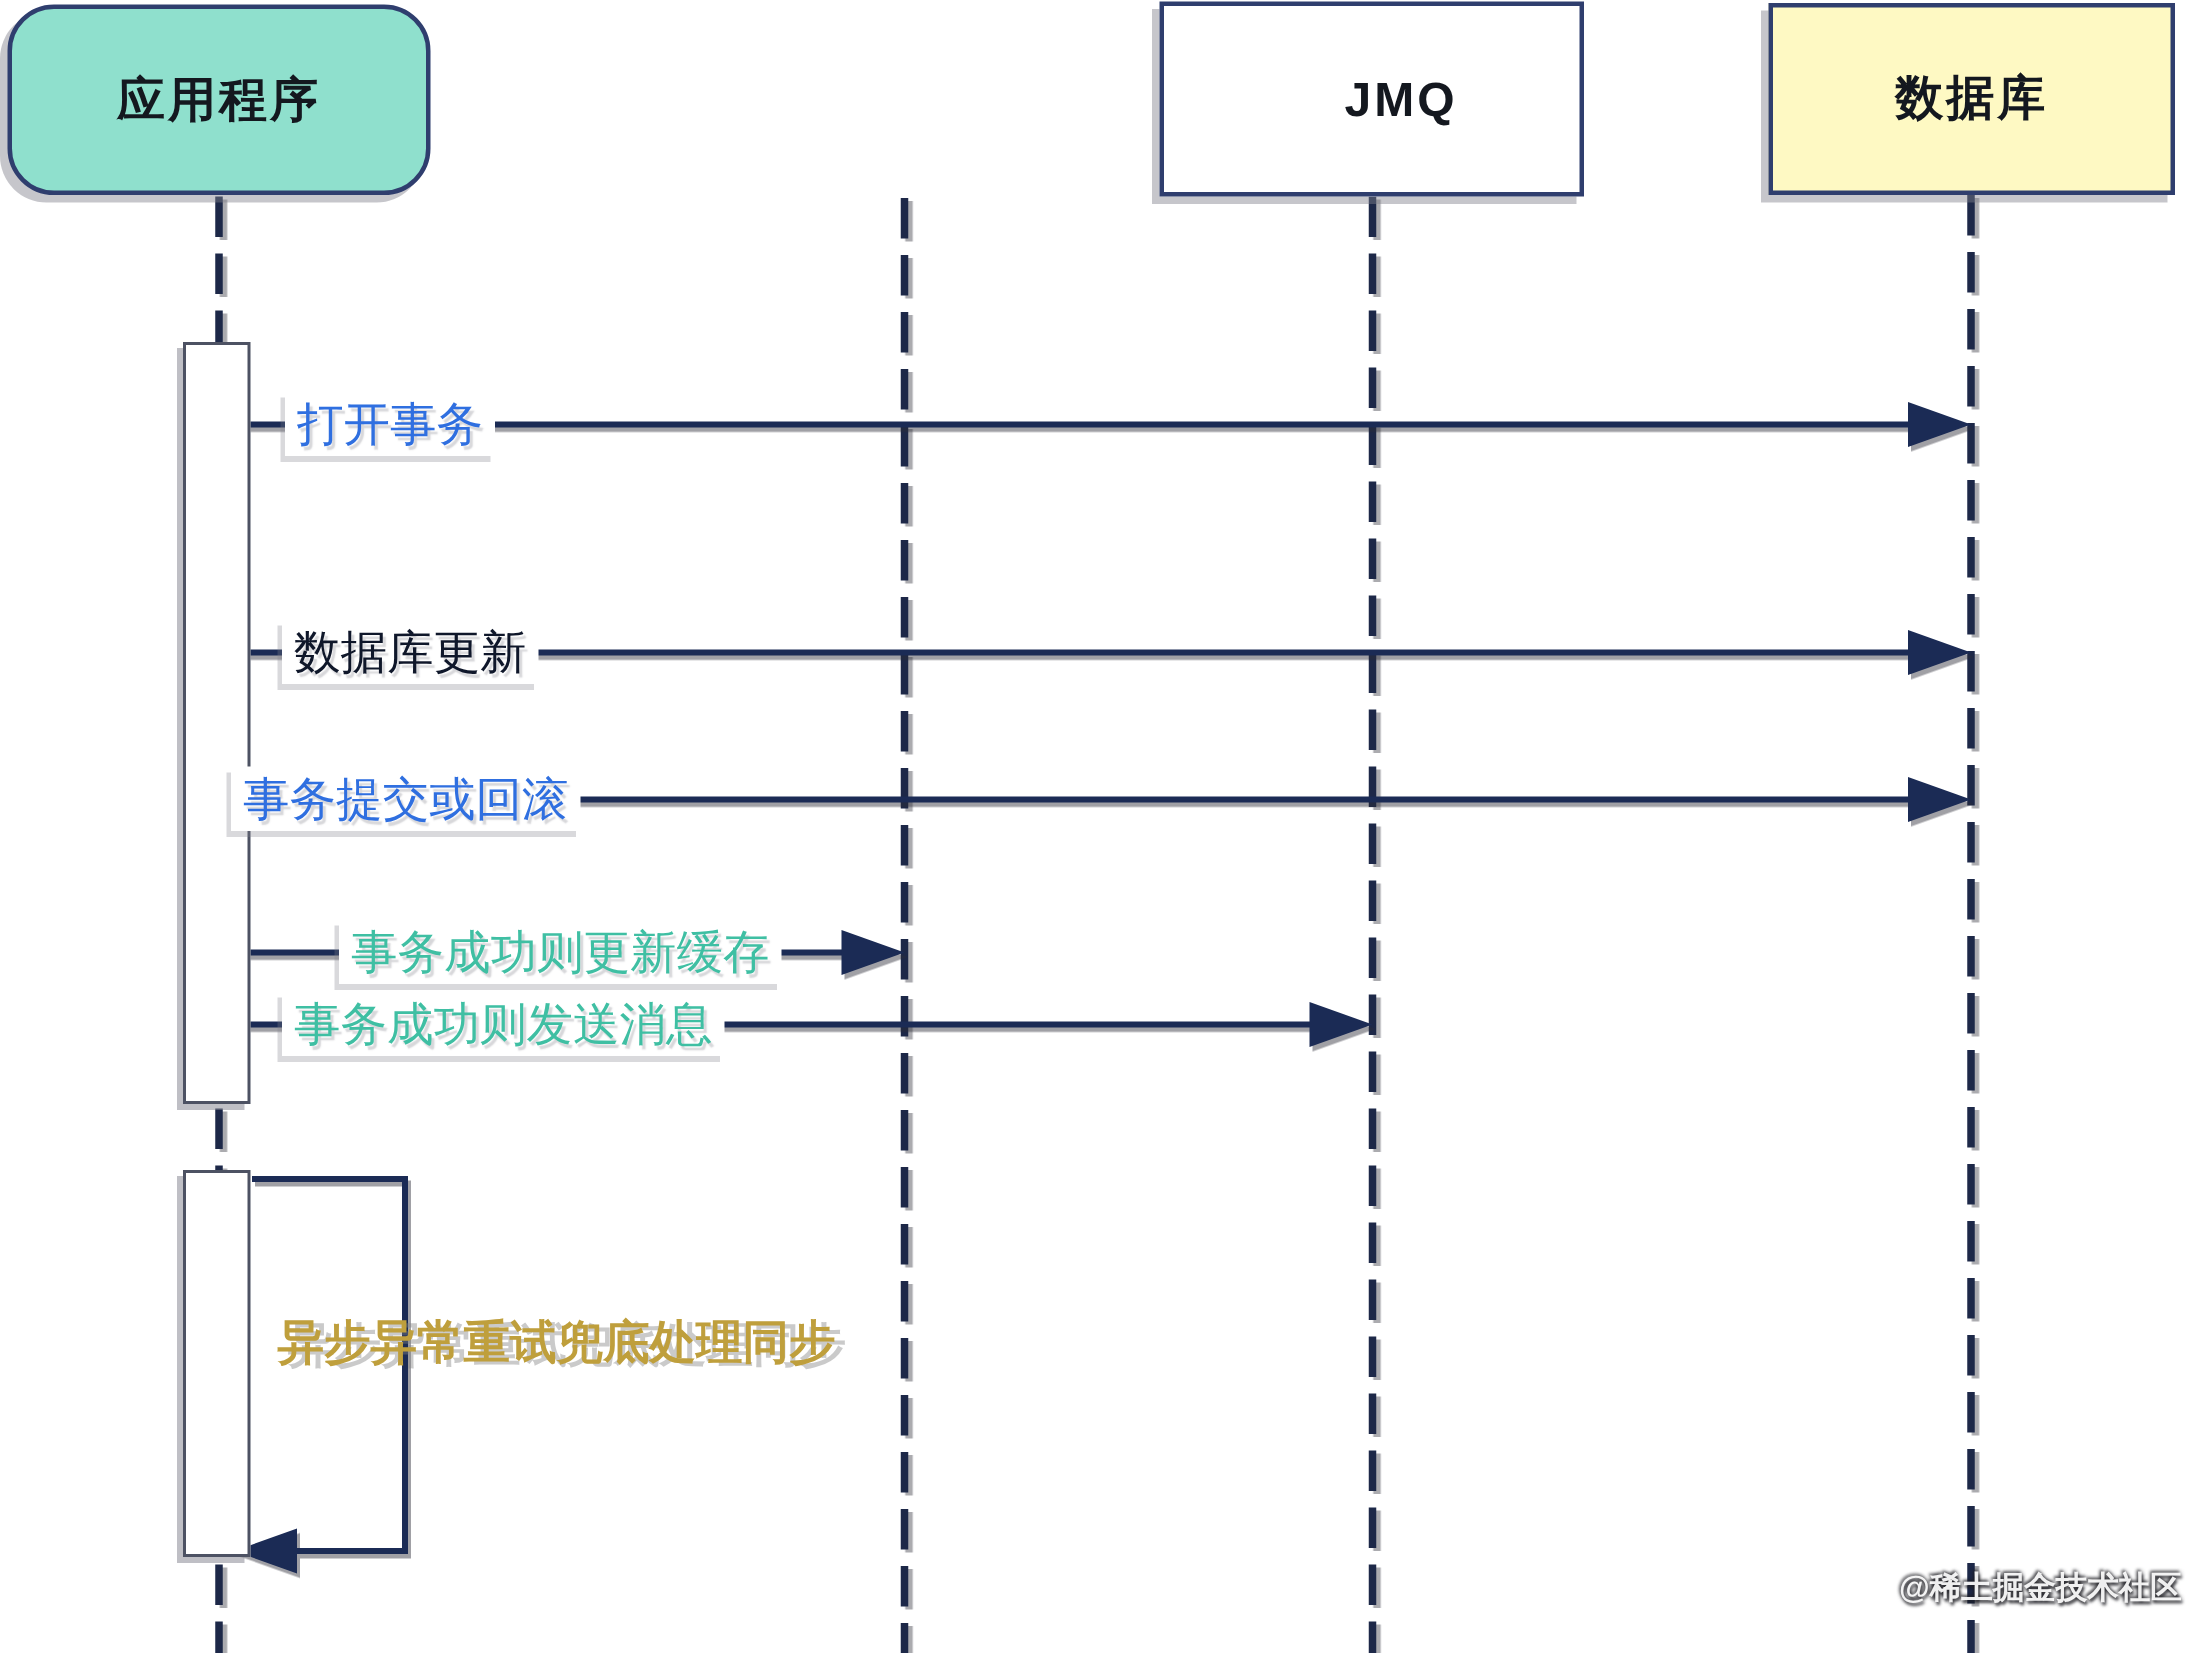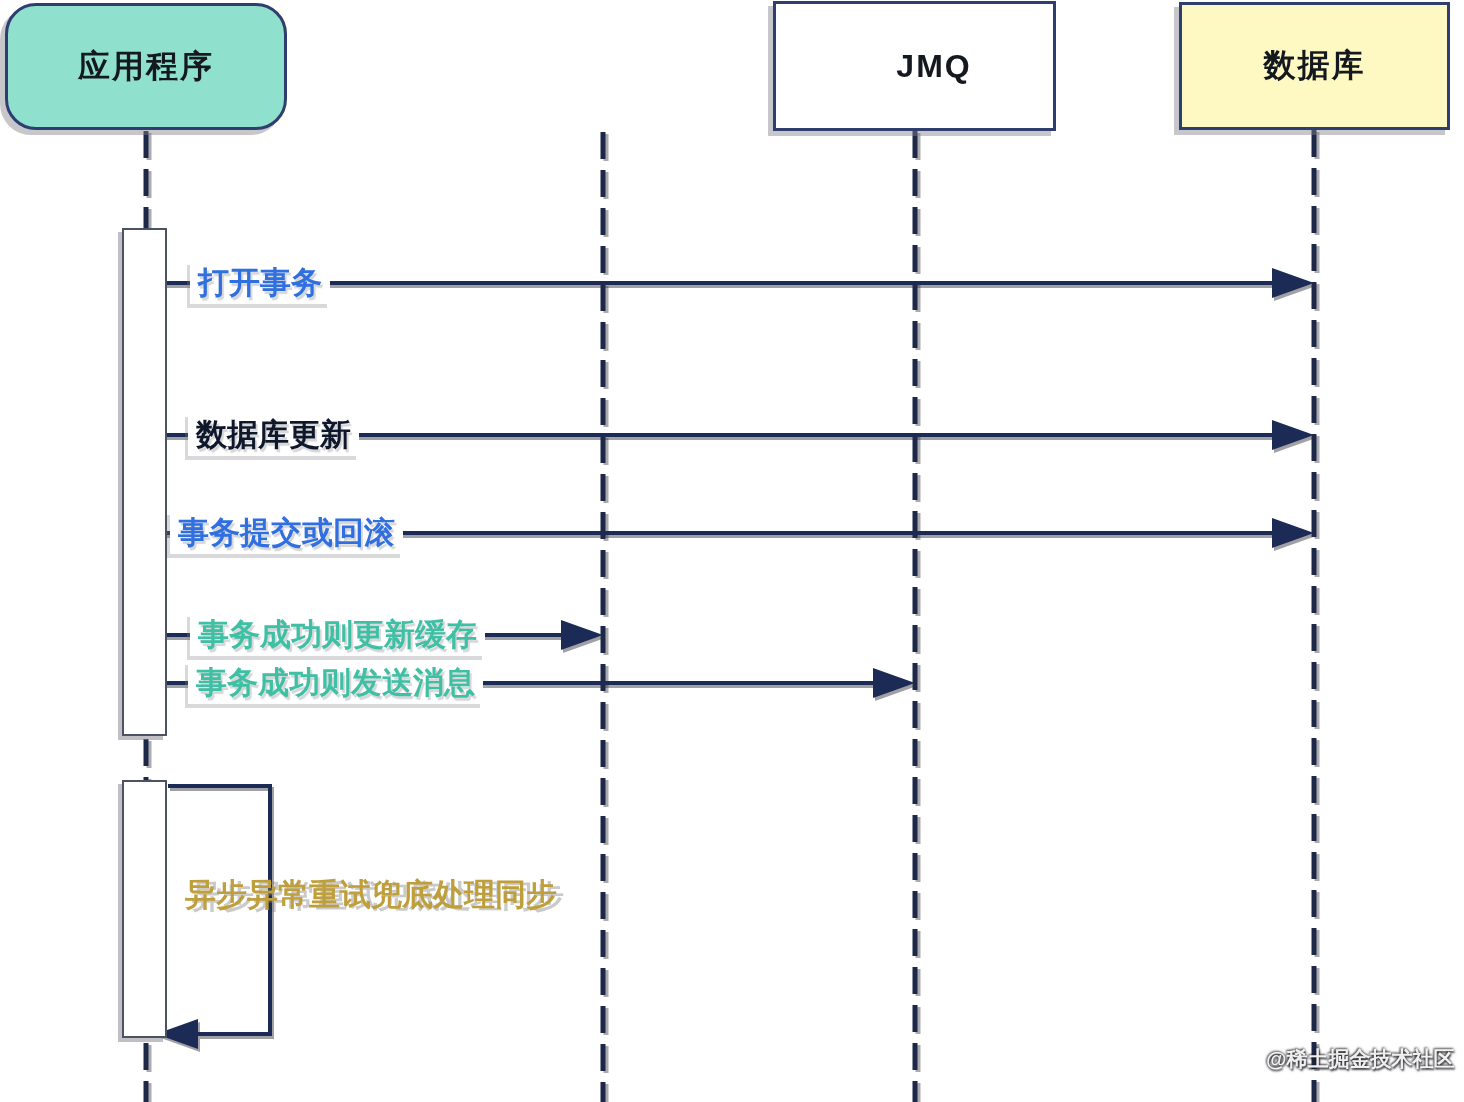--- a/index.html
+++ b/index.html
@@ -34,30 +34,30 @@
     background: #ffffff; border: 2px solid #4d5263;
     box-shadow: -4px 4px 0 rgba(128,128,140,0.5);
     z-index: 2;
   }
   .act-1 { top: 228px; height: 508px; }
   .act-2 { top: 780px; height: 258px; }
 
   .msg-label {
     position: absolute; z-index: 5;
     background: #ffffff;
-    font-size: 31px; font-weight: bold; line-height: 1;
+    font-size: 31px; font-weight: normal; line-height: 1;
     padding: 6px 8px;
     white-space: nowrap;
     text-shadow: 2px 3px 1px rgba(120,120,130,0.30);
     box-shadow: -3px 4px 0 rgba(128,128,140,0.30);
     text-align: right;
   }
   .ml-1 { left: 190px; top: 261px; }
   .ml-2 { left: 188px; top: 413px; }
-  .ml-3 { left: 170px; top: 511px; }
+  .ml-3 { left: 154px; top: 511px; }
   .ml-4 { left: 190px; top: 613px; }
   .ml-5 { left: 188px; top: 661px; }
 
   .loop-label {
     position: absolute; z-index: 5;
     left: 185px; top: 879px;
     font-size: 31px; font-weight: bold; line-height: 1;
     white-space: nowrap;
     text-shadow: 7px 2px 0 rgba(128,128,128,0.42);
   }
@@ -107,20 +107,20 @@
     <polygon points="156,1034 198,1019 198,1049" fill="#1b2b55"></polygon>
   </svg>
 
   <div class="participant p-app" style="background-color: rgb(143, 224, 205);">应用程序</div>
   <div class="participant p-jmq" style="background-color: rgb(255, 255, 255);">JMQ</div>
   <div class="participant p-db" style="background-color: #fef9c3;">数据库</div>
 
   <div class="msg-label ml-1" style="color: rgb(47, 111, 224);">打开事务</div>
   <div class="msg-label ml-2" style="color: #0f172a;">数据库更新</div>
   <div class="msg-label ml-3" style="color: rgb(47, 111, 224);">事务提交或回滚</div>
-  <div class="msg-label ml-4" style="color: rgb(63, 191, 163);">事务成功则更新缓存</div>
+  <div class="msg-label ml-4" style="color: rgb(63, 191, 163); margin-left: 36px;">事务成功则更新缓存</div>
   <div class="msg-label ml-5" style="color: rgb(63, 191, 163);">事务成功则发送消息</div>
 
   <div class="loop-label" style="color: rgb(191, 159, 60);">异步异常重试兜底处理同步</div>
 
   <div class="watermark">@稀土掘金技术社区</div>
 
 </div>
 
 </body></html>

